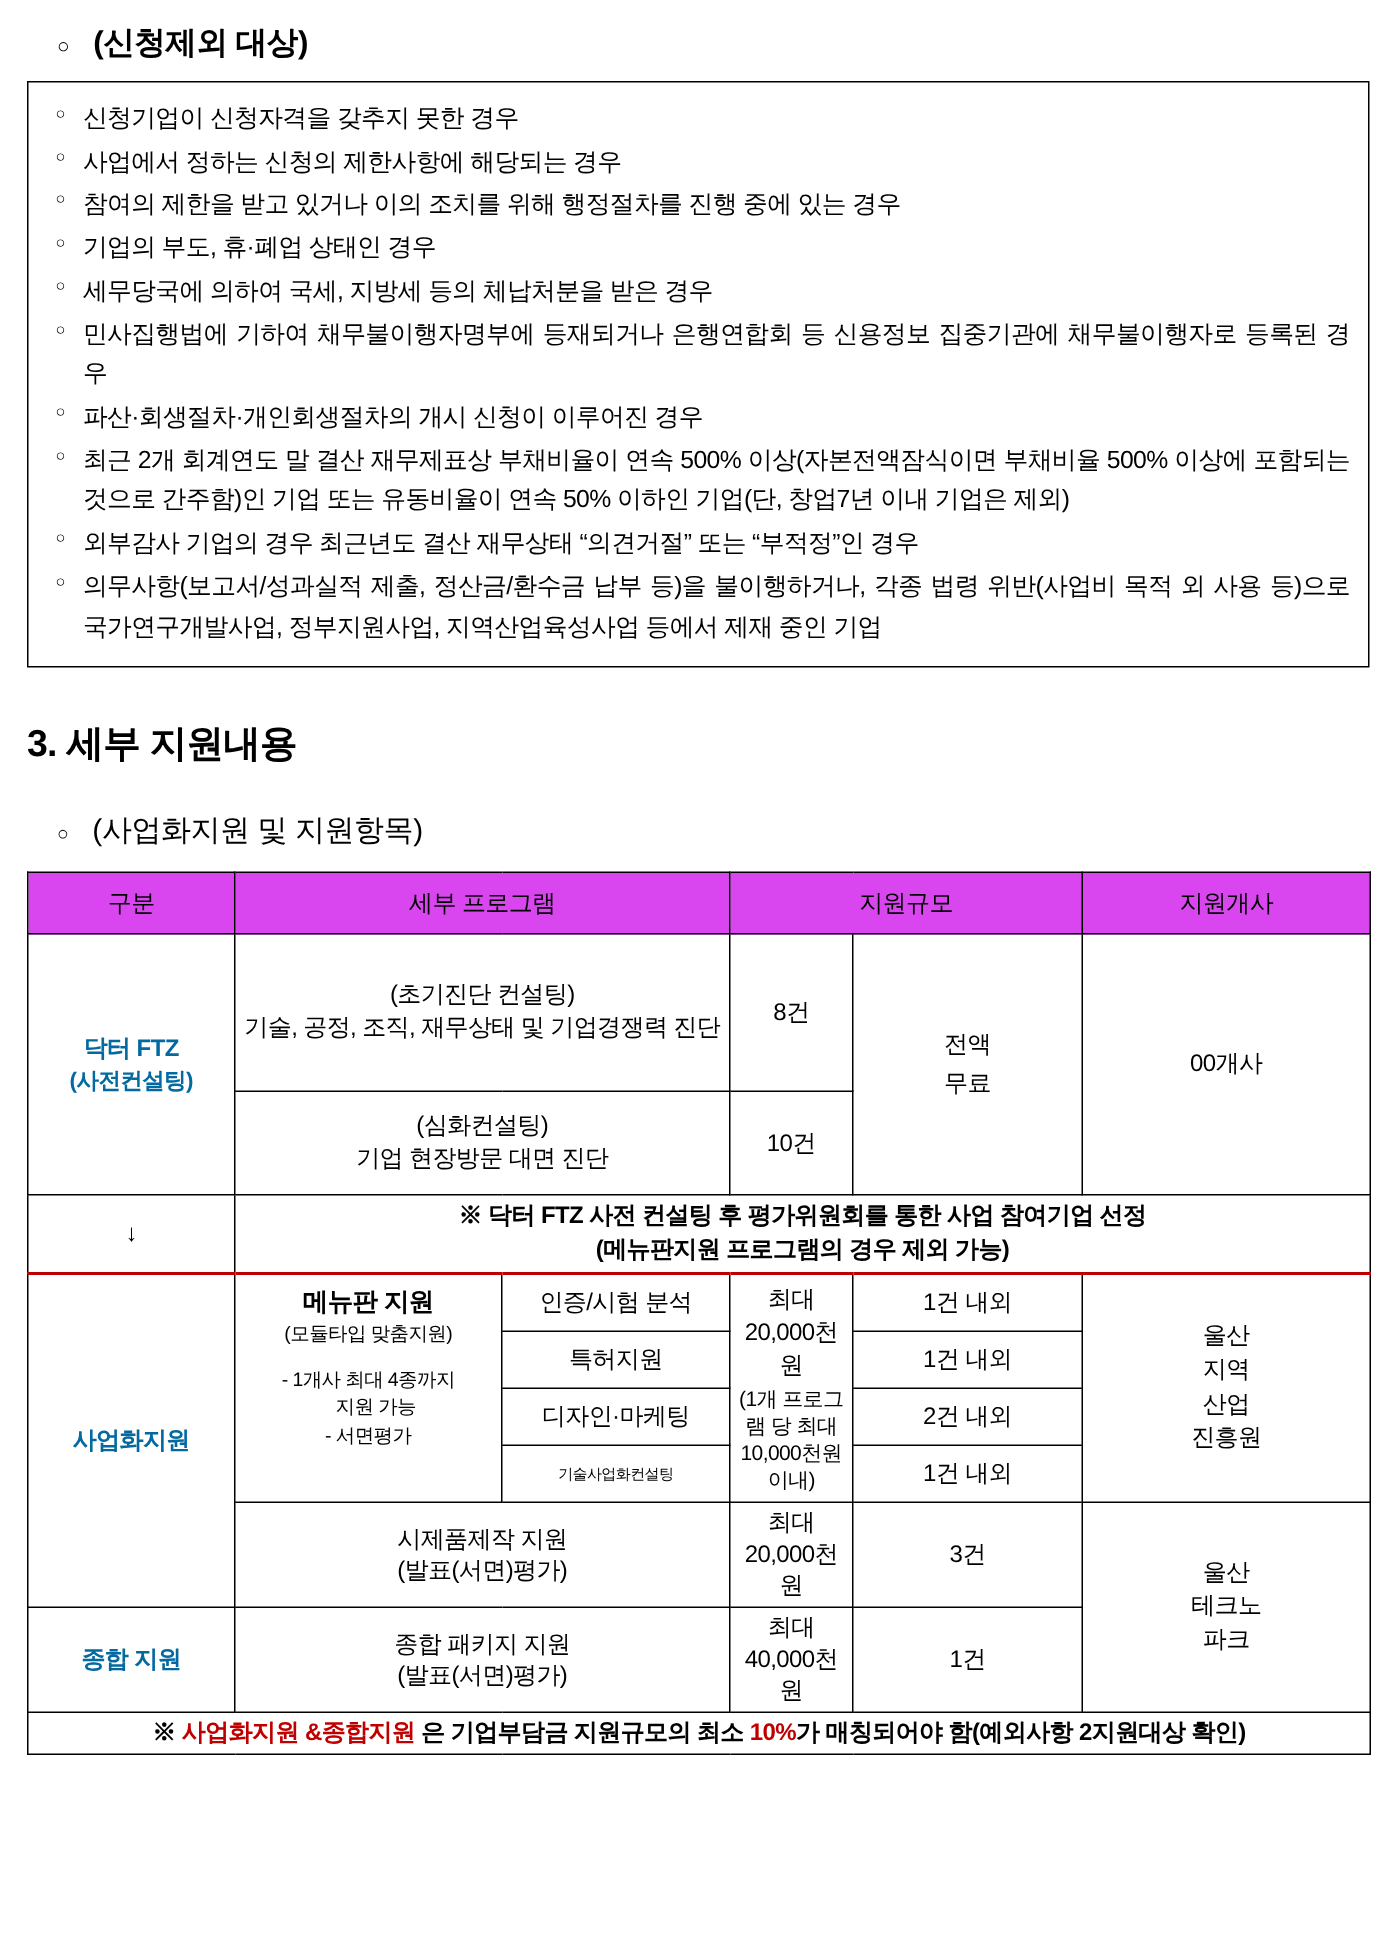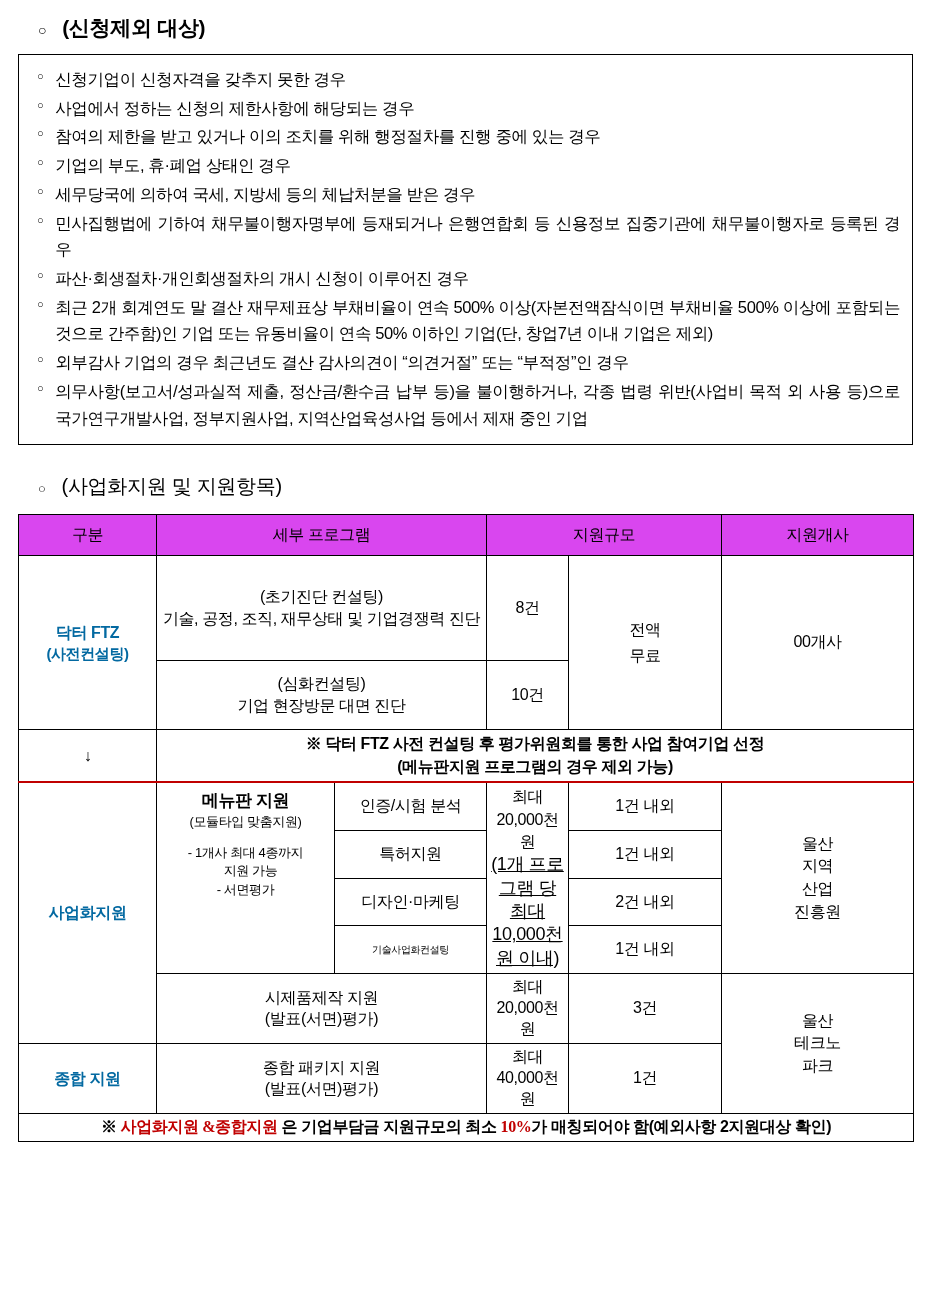--- a/index.html
+++ b/index.html
@@ -128,30 +128,30 @@
     text-align: left;
     padding: 6px 6px 6px 8px;
     line-height: 1.4;
   }
   .arrow-cell {
     font-size: 22px;
     border-top: 2.2px solid #c00000;
     border-bottom: 2.2px solid #c00000;
   }
   .amt { font-size: 16px; line-height: 1.4; }
-  .amt .sub { font-size: 18px; display: block; line-height: 1.3; text-decoration: underline; }
+  .amt .sub { font-size: 14px; display: block; line-height: 1.3; }
   .vert-narrow { line-height: 1.42; font-size: 16.5px; }
   .footer-row td {
     text-align: left;
     padding: 6px 8px;
     font-size: 16px;
     font-weight: bold;
     letter-spacing: -0.6px;
   }
-  .footer-row .rd { color: #c00000; font-family: Liberation Serif, serif; }
+  .footer-row .rd { color: #c00000; }
 </style>
 </head>
 <body>
 
 <div class="page">
 
   <div class="section-bullet">
     <span class="ring">○</span>
     <span>(신청제외 대상)</span>
   </div>
@@ -184,28 +184,32 @@
     <div class="excl-item">
       <span class="ring">○</span>
       <span class="txt">파산·회생절차·개인회생절차의 개시 신청이 이루어진 경우</span>
     </div>
     <div class="excl-item">
       <span class="ring">○</span>
       <span class="txt">최근 2개 회계연도 말 결산 재무제표상 부채비율이 연속 500% 이상(자본전액잠식이면 부채비율 500% 이상에 포함되는 것으로 간주함)인 기업 또는 유동비율이 연속 50% 이하인 기업(단, 창업7년 이내 기업은 제외)</span>
     </div>
     <div class="excl-item">
       <span class="ring">○</span>
-      <span class="txt">외부감사 기업의 경우 최근년도 결산 감사의견이 “의견거절” 또는 “부적정”인 경우</span>
+      <span class="txt">외부감사 기업의 경우 최근년도 결산 재무상태 “의견거절” 또는 “부적정”인 경우</span>
     </div>
     <div class="excl-item">
       <span class="ring">○</span>
       <span class="txt">의무사항(보고서/성과실적 제출, 정산금/환수금 납부 등)을 불이행하거나, 각종 법령 위반(사업비 목적 외 사용 등)으로 국가연구개발사업, 정부지원사업, 지역산업육성사업 등에서 제재 중인 기업</span>
     </div>
   </div>
 
+  <div class="num-heading">
+    <span>3.</span>
+    <span>세부 지원내용</span>
+  </div>
 
   <div class="sub-bullet">
     <span class="ring">○</span>
     <span>(사업화지원 및 지원항목)</span>
   </div>
 
   <table class="prog">
     <colgroup>
       <col style="width:138px">
       <col style="width:178px">

